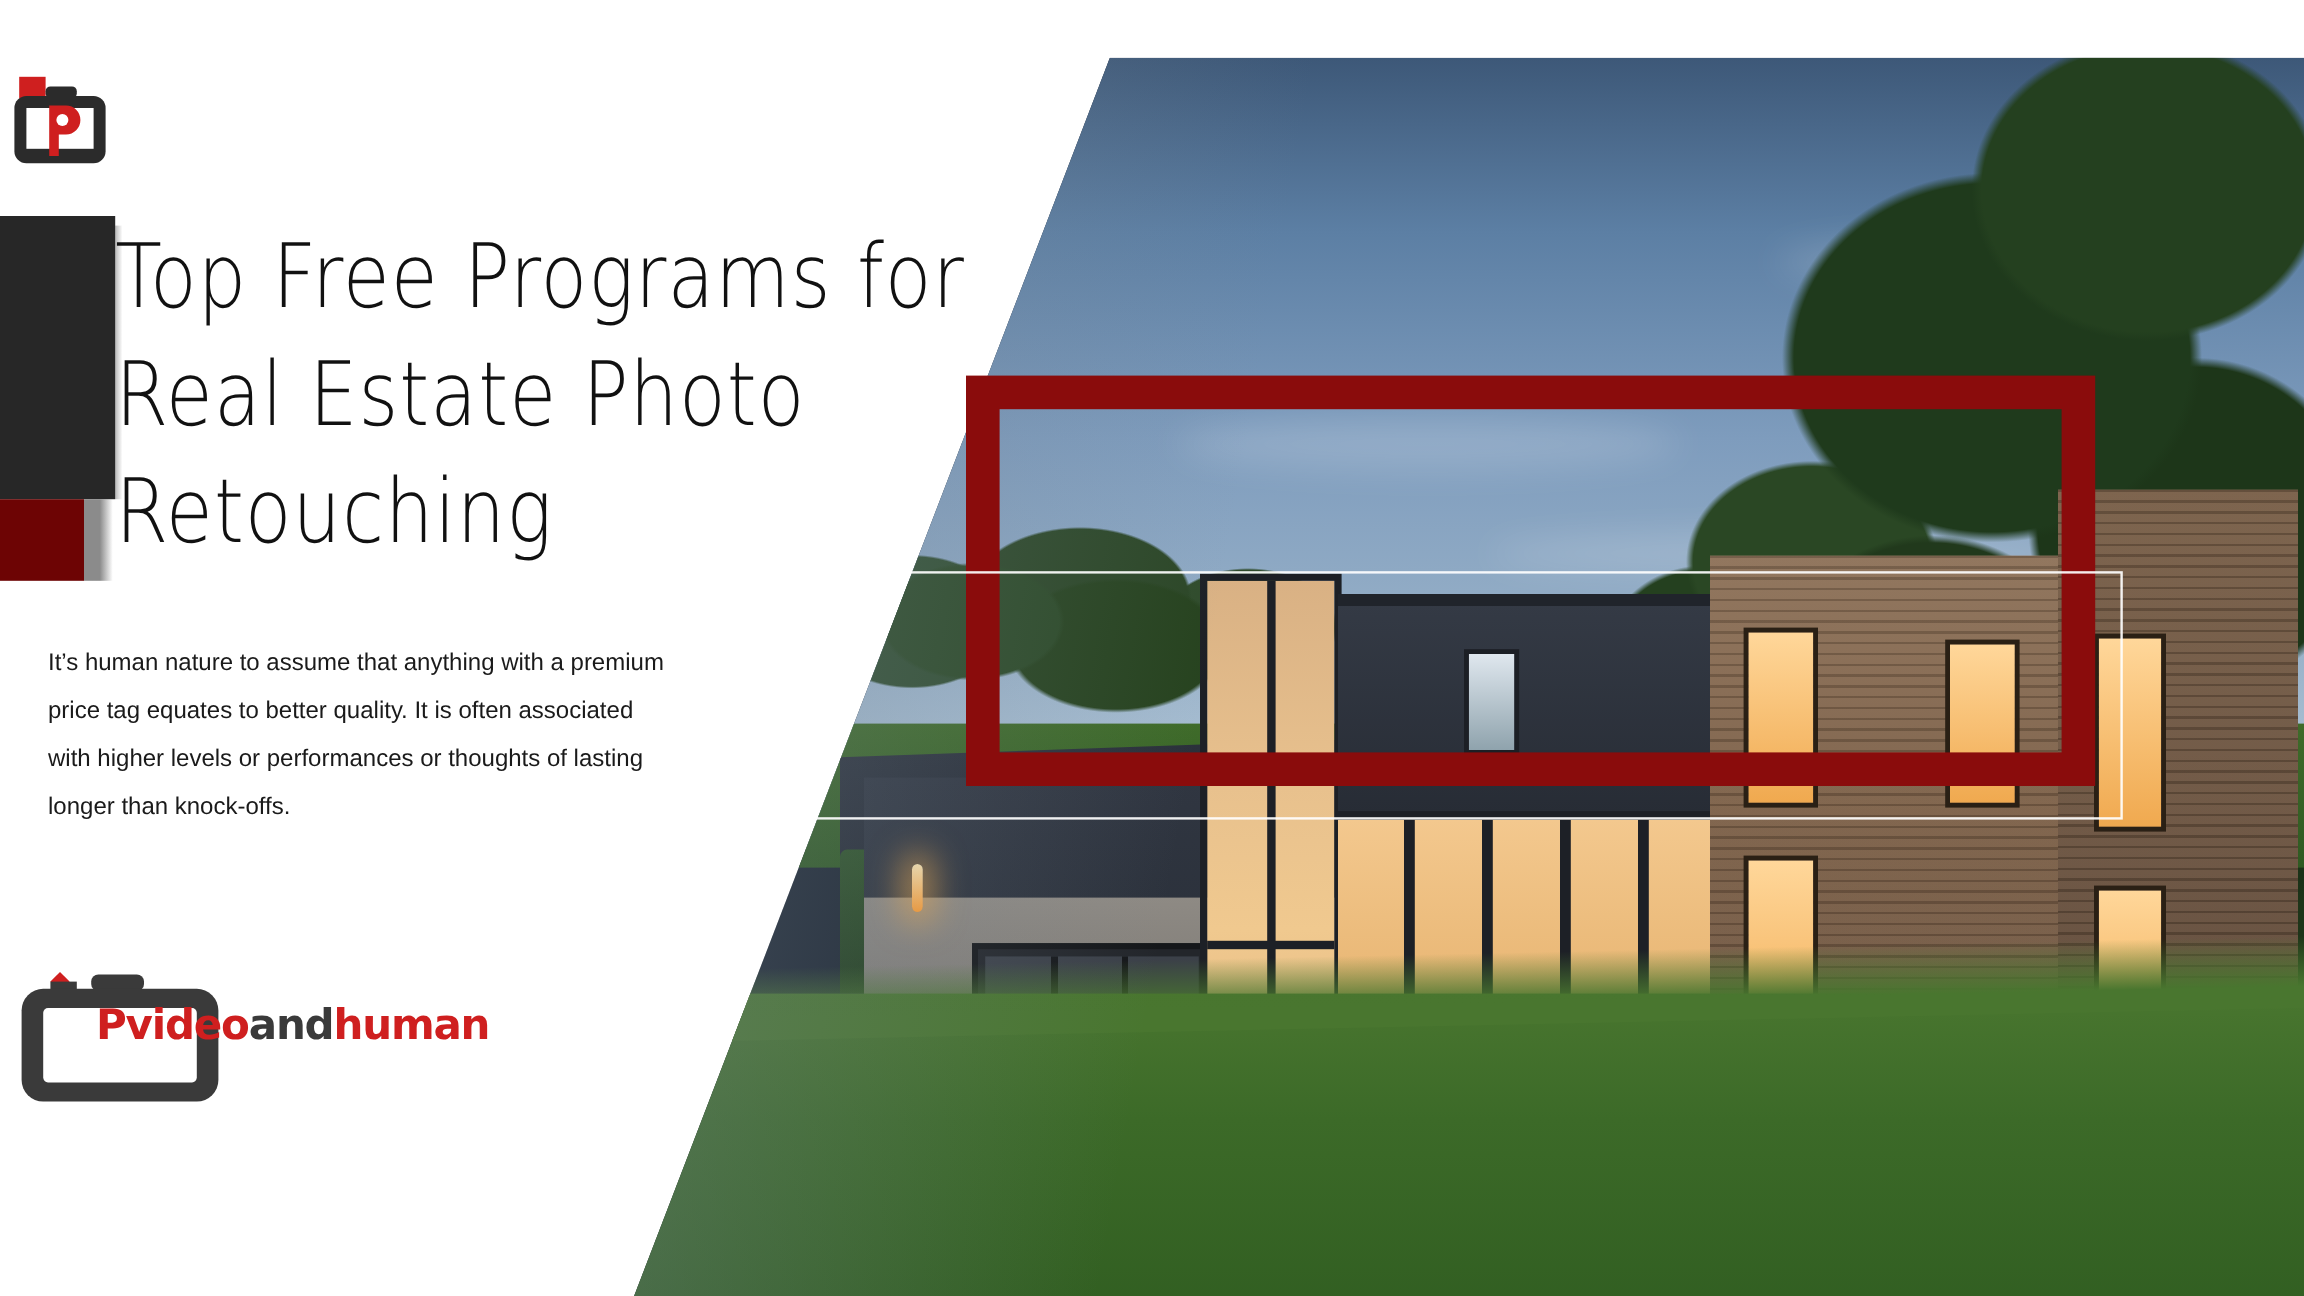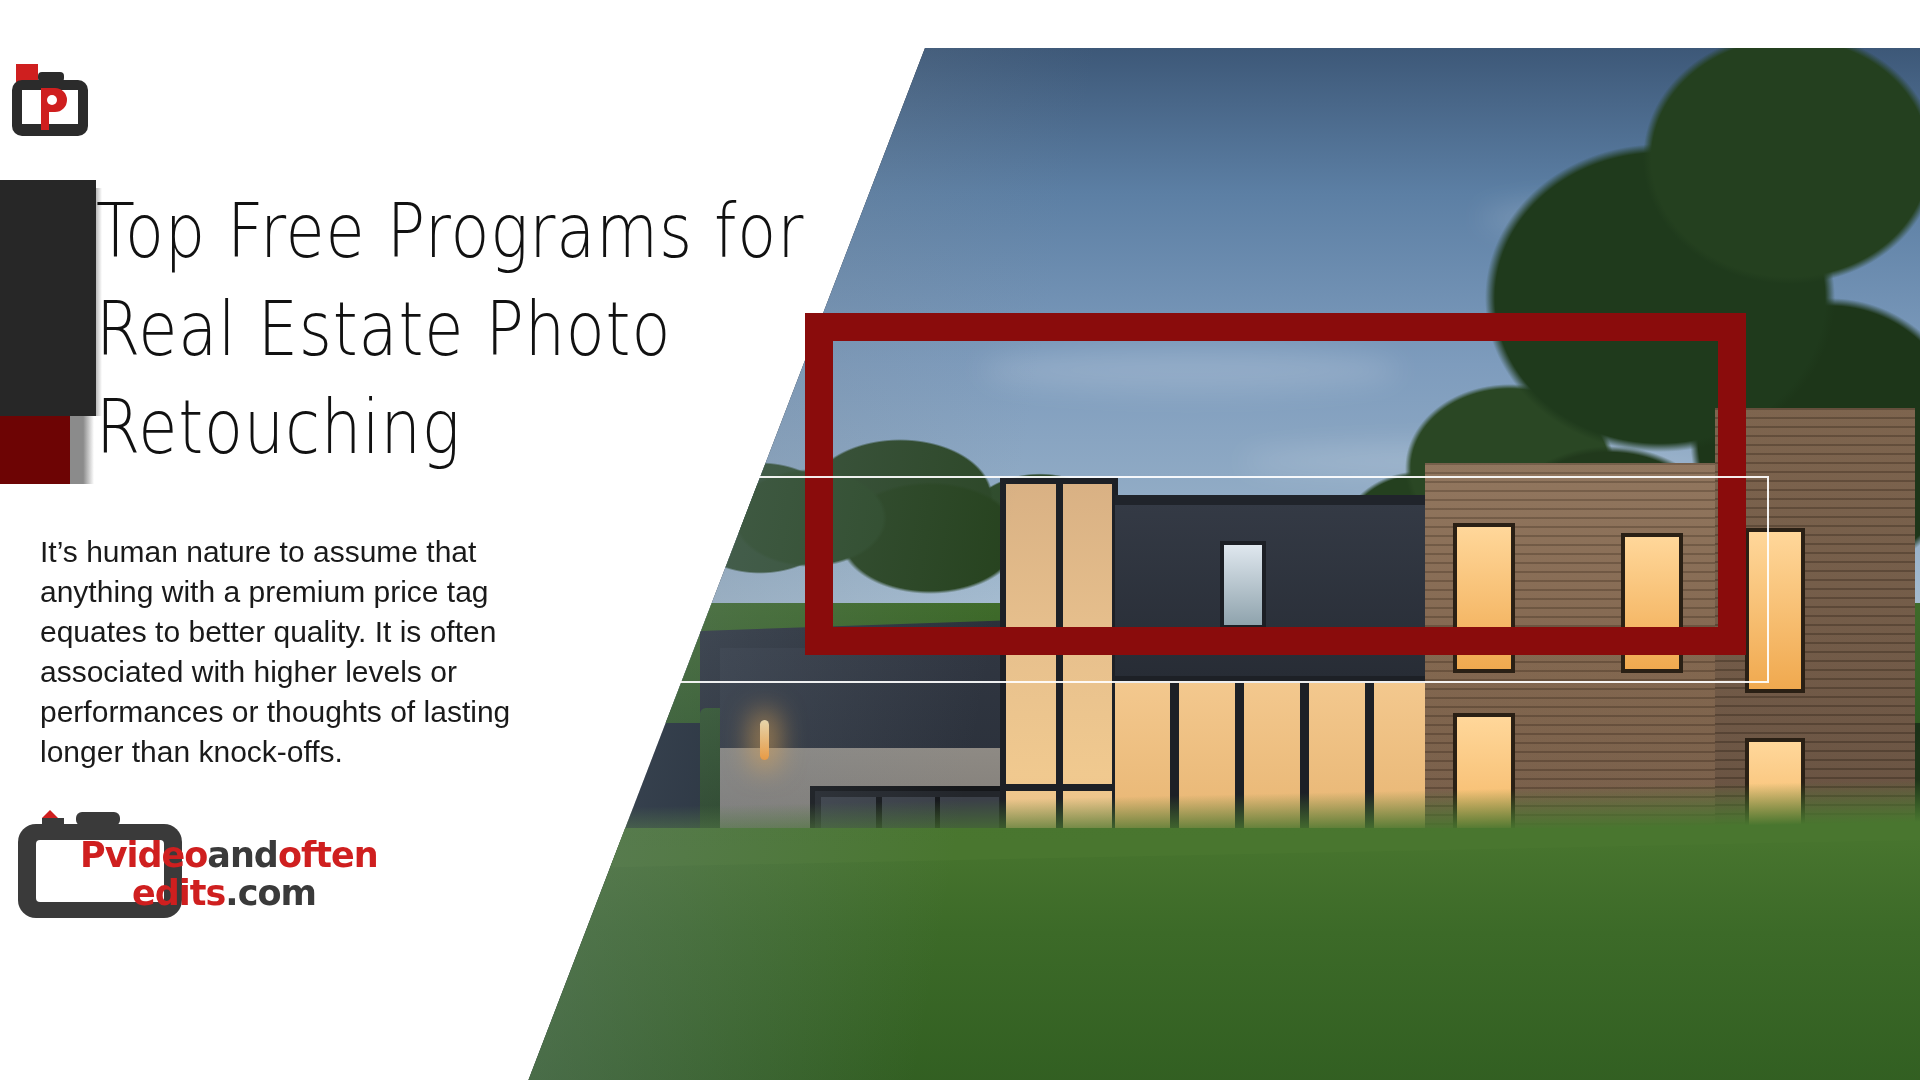--- a/index.html
+++ b/index.html
@@ -194,21 +194,21 @@
     letter-spacing:1px;
     color:#111111;
     transform:scaleX(.86);
     transform-origin:left top;
   }
   .title div{ white-space:nowrap; }
 
   .body-copy{
     position:absolute; left:40px; top:484px; width:520px;
     font-family:"Liberation Sans", sans-serif;
-    font-size:30px;
+    font-size:20px;
     line-height:40px;
     color:#1a1a1a;
   }
 
   
   .footer-logo{ position:absolute; left:14px; top:744px; width:345px; height:130px; }
   .fl-cam{ position:absolute; left:0; top:16px; width:172px; height:114px; }
   .fl-text{ position:absolute; left:66px; top:44px; width:290px;
     font-family:"DejaVu Sans", sans-serif; font-weight:bold; }
   .fl-line1{ font-size:35px; line-height:38px; letter-spacing:-1px; white-space:nowrap; }
@@ -317,21 +317,18 @@
       <svg viewBox="0 0 172 114" width="172" height="114">
         <polygon points="36,2 44,10 36,18 28,10" fill="#cf1f1f"></polygon>
         <rect x="28" y="10" width="22" height="9" fill="#3a3a3a"></rect>
         <rect x="62" y="4" width="44" height="14" rx="6" fill="#3a3a3a"></rect>
         <rect x="4" y="16" width="164" height="94" rx="18" fill="#3a3a3a"></rect>
         <rect x="22" y="32" width="128" height="62" rx="4" fill="#ffffff"></rect>
       </svg>
     </div>
     <div class="fl-text">
       <div class="fl-line1">
-        <span class="red">P</span><span class="red">video</span><span class="dark">and</span><span class="red">often</span>
-      </div>
-      <div class="fl-line2">
-        <span class="red">edits</span><span class="dark">.com</span>
+        <span class="red">P</span><span class="red">video</span><span class="dark">and</span><span class="red">human</span>
       </div>
     </div>
   </div>
 
 </div>
 
 </body></html>

